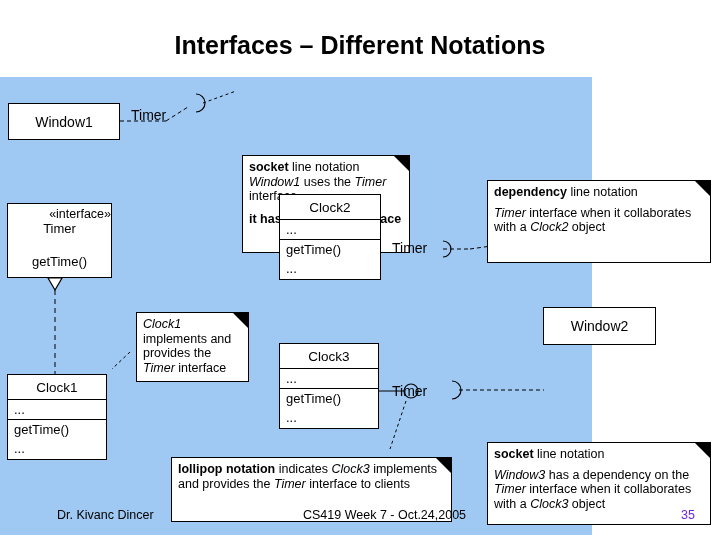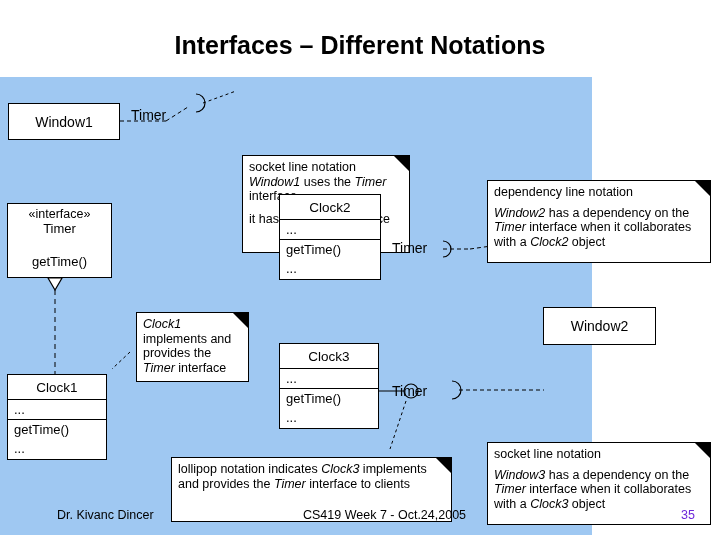--- a/index.html
+++ b/index.html
@@ -69,20 +69,21 @@
     align-items: center;
     justify-content: center;
   }
   .iface-box {
     font-size: 13px;
     text-align: center;
   }
   .iface-box .st {
     padding-top: 3px;
     font-size: 12.5px;
+    text-align: right;
   }
   .iface-box .nm {
     padding-bottom: 4px;
     font-size: 13px;
   }
   .note {
     position: absolute;
     background: #ffffff;
     border: 1px solid #000000;
     box-sizing: border-box;
@@ -93,21 +94,21 @@
   }
   .note .corner {
     position: absolute;
     top: 0;
     right: 0;
     width: 0;
     height: 0;
     border-top: 15px solid #000000;
     border-left: 15px solid transparent;
   }
-  .b { font-weight: normal; }
+  .b { font-weight: bold; }
   .i { font-style: italic; }
   svg.overlay {
     position: absolute;
     left: 0; top: 0;
     width: 720px;
     height: 458px;
     pointer-events: none;
   }
   #footer-left {
     position: absolute;
@@ -181,21 +182,20 @@
       <div><span class="i">Window1</span><span> uses the </span><span class="i">Timer</span></div>
       <div>interface</div>
       <div style="height:8px;"></div>
       <div class="b">it has a required interface</div>
     </div>
 
     <div class="note" style="left:487px; top:103px; width:224px; height:83px;">
       <span class="corner"></span>
       <div><span class="b">dependency</span><span> line notation</span></div>
       <div style="height:6px;"></div>
-      <div><span class="i">Window2</span><span> has a dependency on the</span></div>
       <div><span class="i">Timer</span><span> interface when it collaborates</span></div>
       <div><span>with a </span><span class="i">Clock2</span><span> object</span></div>
     </div>
 
     <div class="box iface-box" style="left:7px; top:126px; width:105px; height:75px;">
       <div class="st">«interface»</div>
       <div class="nm">Timer</div>
       <div class="sep"></div>
       <div style="height:14px;"></div>
       <div class="sep"></div>

